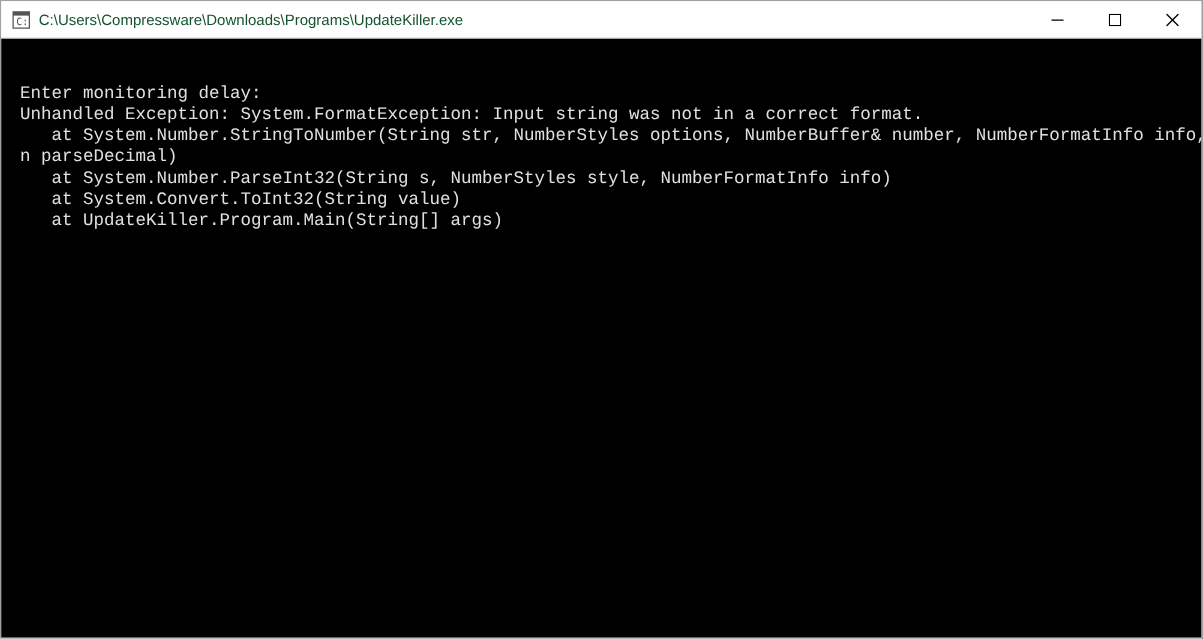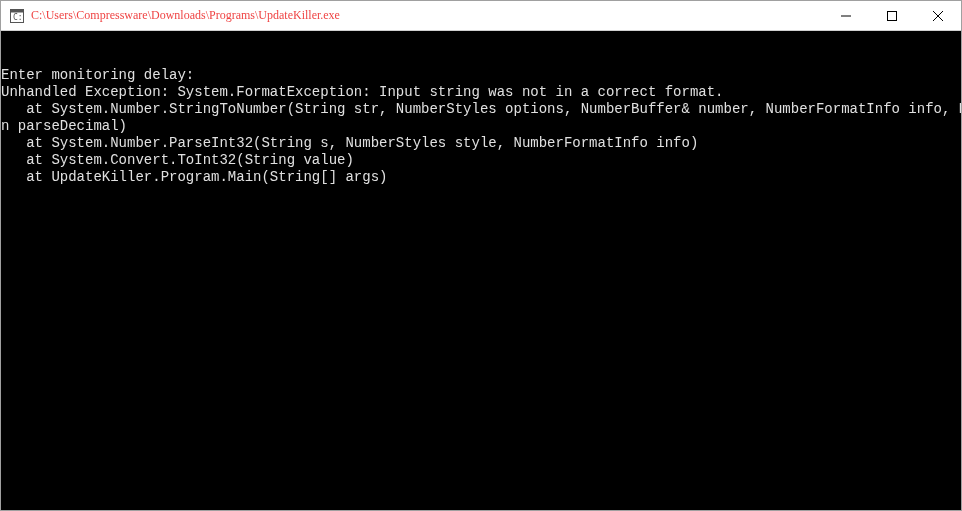--- a/index.html
+++ b/index.html
@@ -30,25 +30,24 @@
   .title-icon {
     width: 16px;
     height: 16px;
     margin: 0 6px 0 8px;
     display: inline-flex;
     align-items: center;
     justify-content: center;
   }
   .title-text {
     font-size: 12px;
-    color: #ef4444;
+    color: #14532d;
     flex: 1 1 auto;
     white-space: nowrap;
     overflow: hidden;
-    font-family: Liberation Serif, serif;
   }
   .win-controls {
     display: flex;
     height: 100%;
   }
   .win-btn {
     width: 46px;
     height: 100%;
     display: flex;
     align-items: center;
@@ -65,20 +64,21 @@
     font-family: Consolas, "Courier New", monospace;
     font-size: 14px;
     line-height: 17px;
     padding: 2px 0 0 0;
     white-space: pre;
     overflow: hidden;
     position: relative;
   }
   .console-line {
     white-space: pre;
+    margin-left: 15px;
   }
   .watermark {
     position: absolute;
     right: 14px;
     bottom: 8px;
     font-family: Arial, Helvetica, sans-serif;
     font-size: 30px;
     font-weight: 700;
     color: rgba(255,255,255,0.42);
     letter-spacing: 0.2px;

